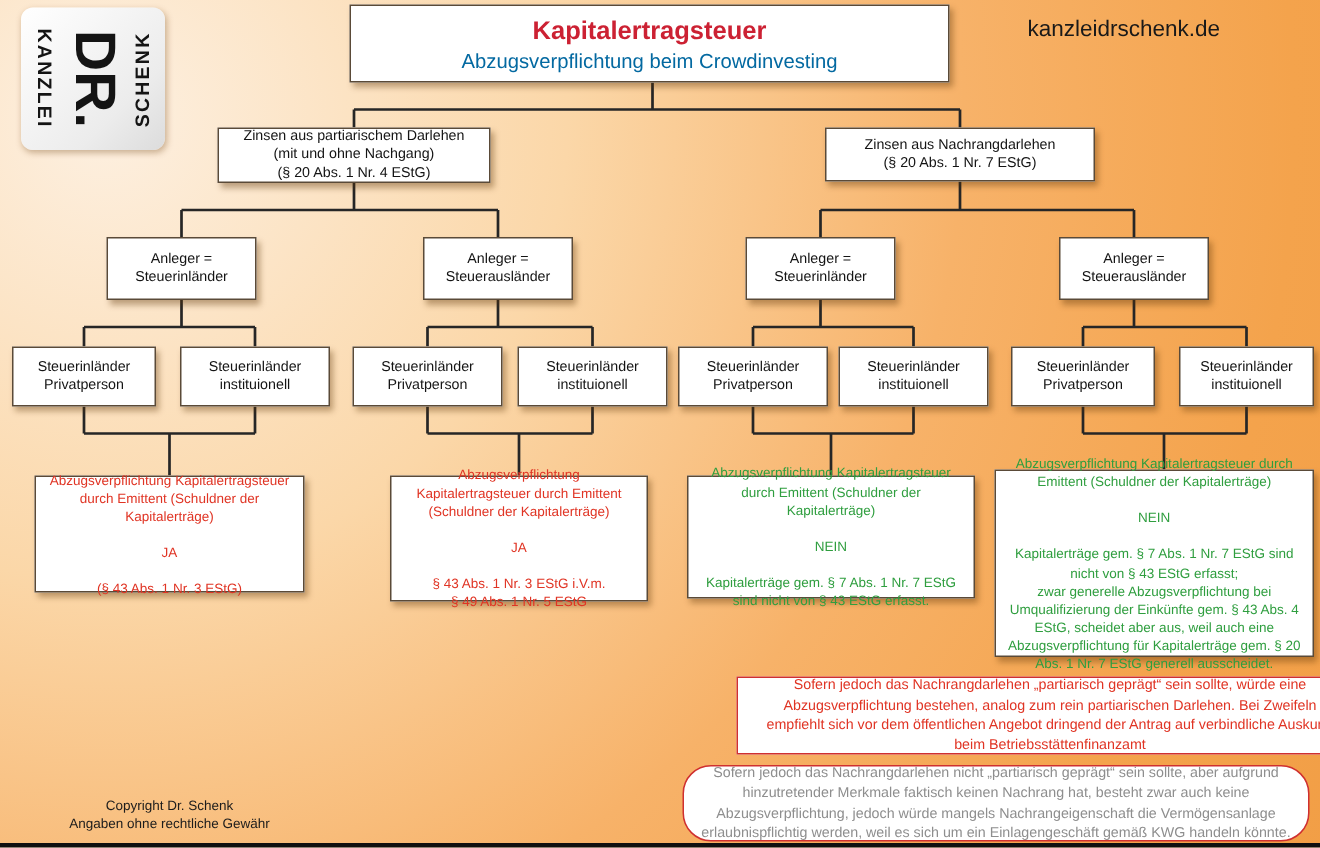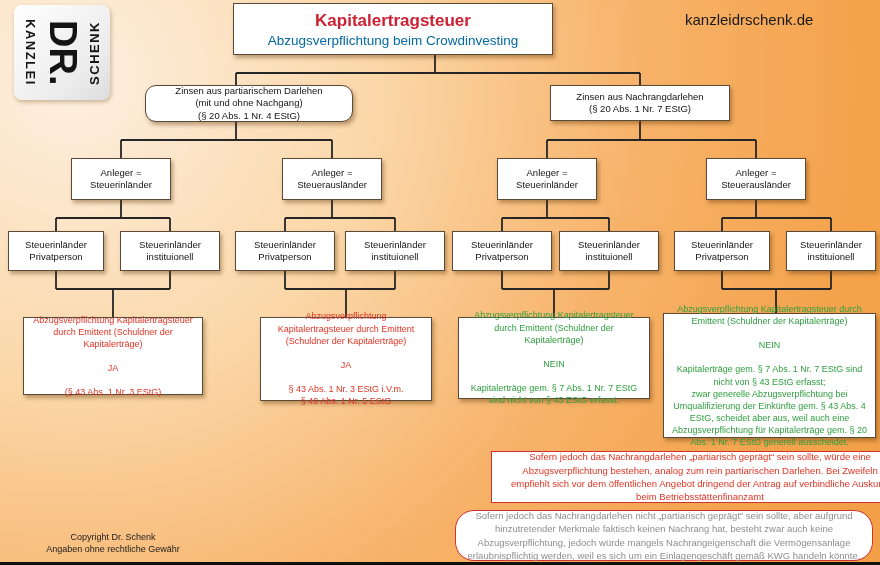--- a/index.html
+++ b/index.html
@@ -59,28 +59,28 @@
       M502 271 V289 M609 271 V289 M502 289 H609 M554 289 V317
       M722 271 V289 M831 271 V289 M722 289 H831 M776 289 V313"></path>
   </svg>
 
   <div class="logo">
     <span class="vert">KANZLEI</span>
     <span class="dr">DR.</span>
     <span class="vert flip">SCHENK</span>
   </div>
 
-  <div class="box titlebox" style="left:233px;top:3px;width:320px;height:52px;">
+  <div class="box titlebox" style="left:233px;top:3px;width:400px;height:52px;">
     <div class="title-main">Kapitalertragsteuer</div>
     <div class="title-sub">Abzugsverpflichtung beim Crowdinvesting</div>
   </div>
 
   <div class="site">kanzleidrschenk.de</div>
 
-  <div class="box node pre" style="left:145px;top:85px;width:208px;height:37px;border-radius:11px;">Zinsen aus partiarischem Darlehen
+  <div class="box node pre" style="left:145px;top:85px;width:182px;height:37px;">Zinsen aus partiarischem Darlehen
 (mit und ohne Nachgang)
 (§ 20 Abs. 1 Nr. 4 EStG)</div>
   <div class="box node pre" style="left:550px;top:85px;width:180px;height:36px;">Zinsen aus Nachrangdarlehen
 (§ 20 Abs. 1 Nr. 7 EStG)</div>
 
   <div class="box node pre" style="left:71px;top:158px;width:100px;height:42px;">Anleger =
 Steuerinländer</div>
   <div class="box node pre" style="left:282px;top:158px;width:100px;height:42px;">Anleger =
 Steuerausländer</div>
   <div class="box node pre" style="left:497px;top:158px;width:100px;height:42px;">Anleger =

